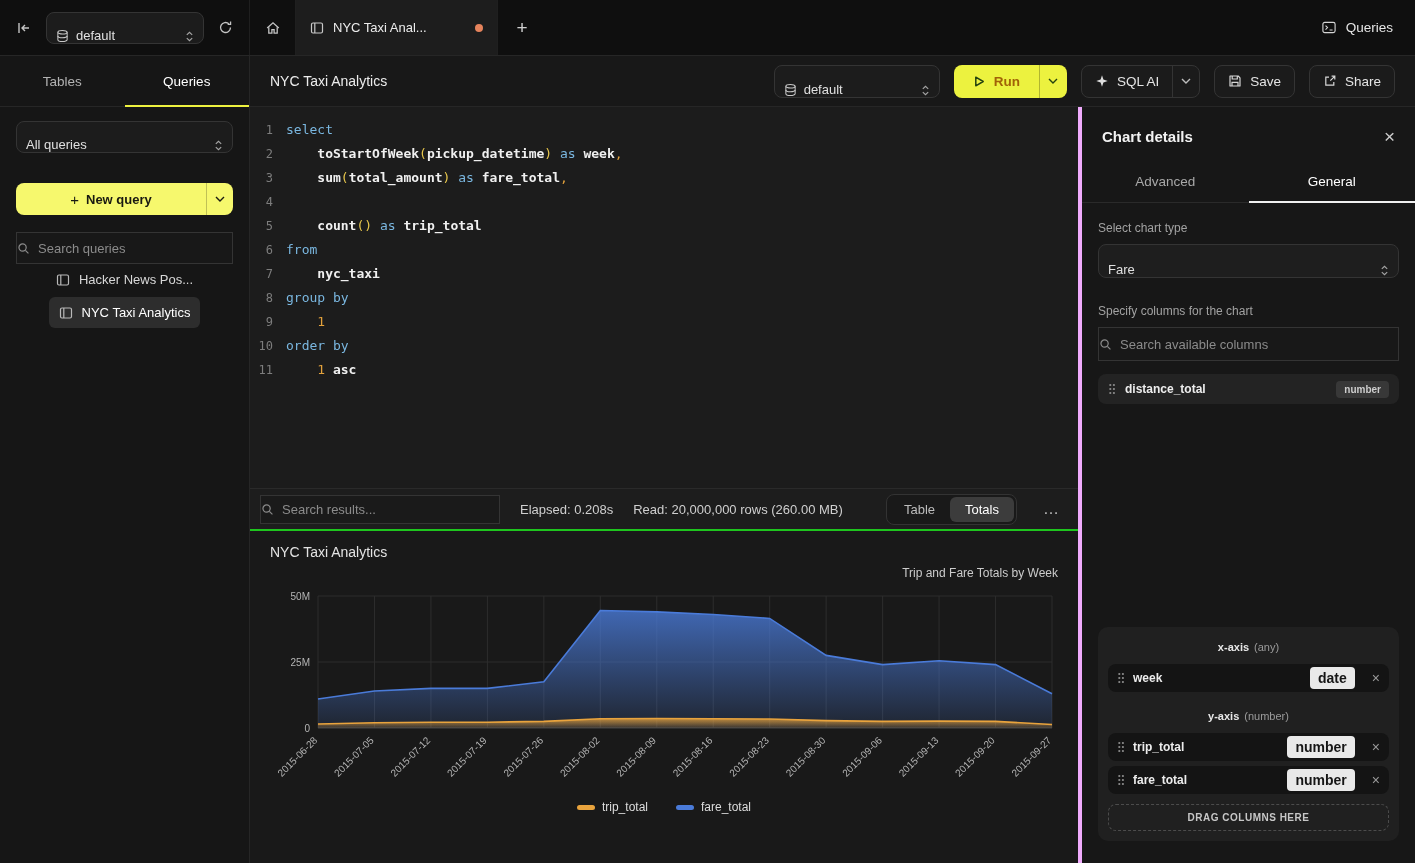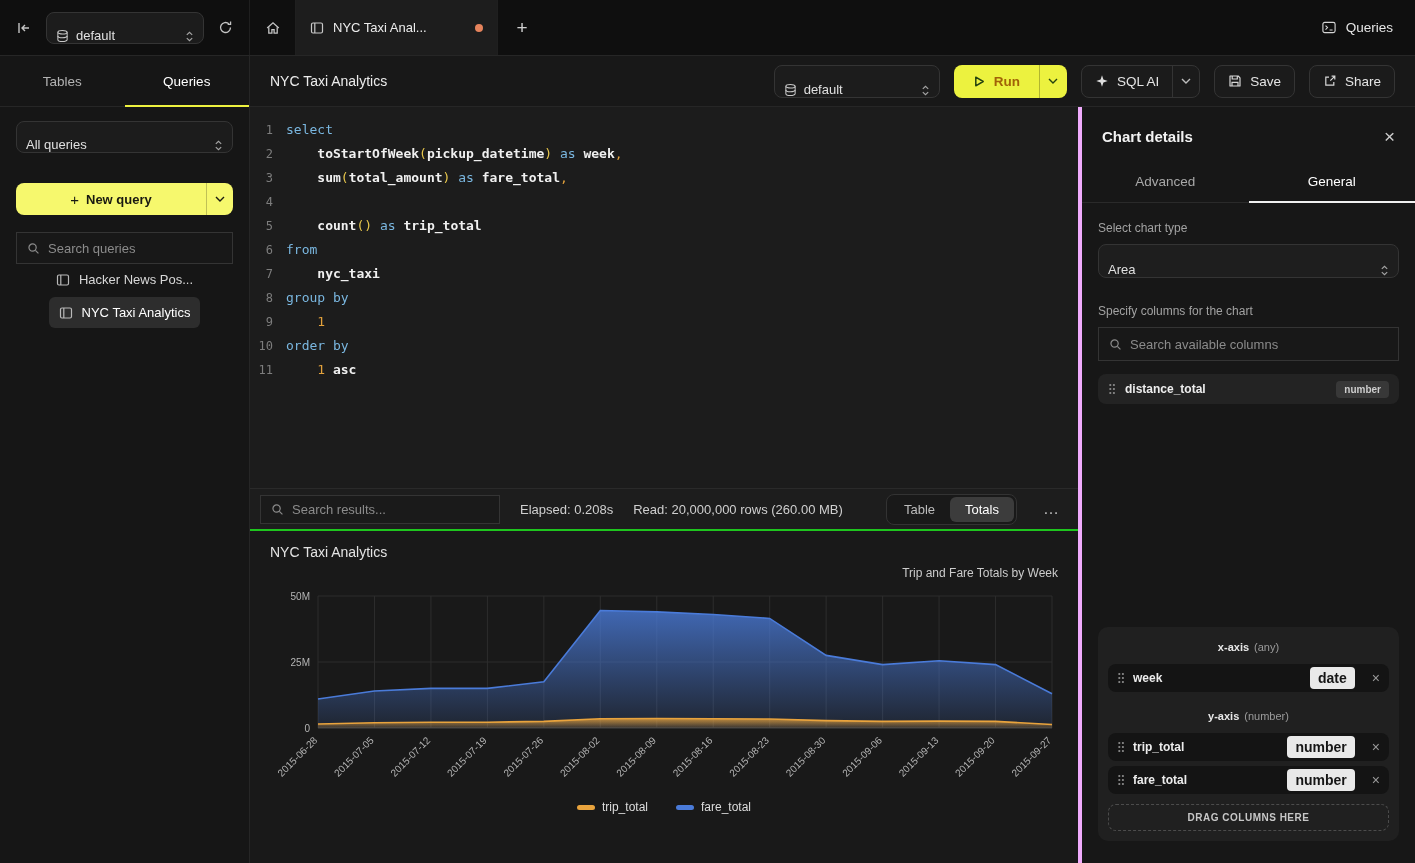--- a/index.html
+++ b/index.html
@@ -36,21 +36,21 @@
   .side-tabs { height:51px; border-bottom:1px solid #262626; display:flex; }
   .side-tab { flex:1; display:flex; align-items:center; justify-content:center; color:#b3b3b3; font-size:13.5px; cursor:pointer; position:relative; }
   .side-tab.active { color:#ffffff; }
   .side-tab.active::after { content:""; position:absolute; left:0; right:0; bottom:-1px; height:2px; background:#eef23f; }
   .side-body { padding:14px 16px; display:flex; flex-direction:column; flex:1; min-height:0; }
   .new-query { margin-top:30px; height:32px; background:#f6f86d; border-radius:8px; display:flex; align-items:stretch; color:#191911; font-weight:bold; overflow:hidden; cursor:pointer; }
   .nq-main { flex:1; display:flex; align-items:center; justify-content:center; gap:7px; font-size:13px; }
   .nq-plus { font-size:15px; font-weight:normal; }
   .nq-divider { width:1px; background:rgba(0,0,0,0.22); }
   .nq-caret { width:26px; display:flex; align-items:center; justify-content:center; }
-  .search-box { margin-top:17px; height:32px; border:1px solid #343434; border-radius:0; display:flex; align-items:center; gap:8px; padding:0 10px; background:#181818; }
+  .search-box { margin-top:17px; height:32px; border:1px solid #343434; border-radius:0; display:flex; align-items:center; gap:8px; padding:0 0; background:#181818; }
   .search-box input { flex:1; background:none; border:none; outline:none; color:#dddddd; font-size:13px; font-family:"Liberation Sans", sans-serif; min-width:0; }
   .search-box input::placeholder { color:#8b8b8b; }
   .query-list { display:flex; flex-direction:column; gap:2px;align-items:center; }
   .query-item { height:31px; display:flex; align-items:center; gap:9px; padding:0 10px; border-radius:6px; color:#d8d8d8; font-size:13px; cursor:pointer; white-space:nowrap; }
   .query-item.active { background:#2d2d2d; color:#ffffff; }
 
   
   .content-header { height:51px; border-bottom:1px solid #262626; background:#181818; display:flex; align-items:center; padding:0 20px 0 20px; gap:14px; }
   .page-title { font-size:14px; color:#ececec; }
   .header-actions { margin-left:auto; display:flex; align-items:center; gap:14px; }
@@ -439,21 +439,21 @@
             <span class="panel-title">Chart details</span>
             <button class="panel-close">×</button>
           </div>
           <div class="panel-tabs">
             <div class="panel-tab">Advanced</div>
             <div class="panel-tab active">General</div>
           </div>
           <div class="panel-body">
             <div class="field-label">Select chart type</div>
             <div class="select type-select">
-              <span>Area</span>
+              <span>Fare</span>
               <svg width="9" height="13" viewBox="0 0 10 14">
                   <path d="M2 5.2 5 2.4l3 2.8M2 8.8l3 2.8 3-2.8" stroke="#a5a5a5" stroke-width="1.3" fill="none"></path>
                 </svg>
             </div>
             <div class="field-label columns-label">Specify columns for the chart</div>
             <div class="search-box col-search">
               <svg width="13" height="13" viewBox="0 0 14 14">
                   <circle cx="6" cy="6" r="3.9" fill="none" stroke="#8b8b8b" stroke-width="1.3"></circle>
                   <path d="M9 9l3.3 3.3" stroke="#8b8b8b" stroke-width="1.3"></path>
                 </svg>

